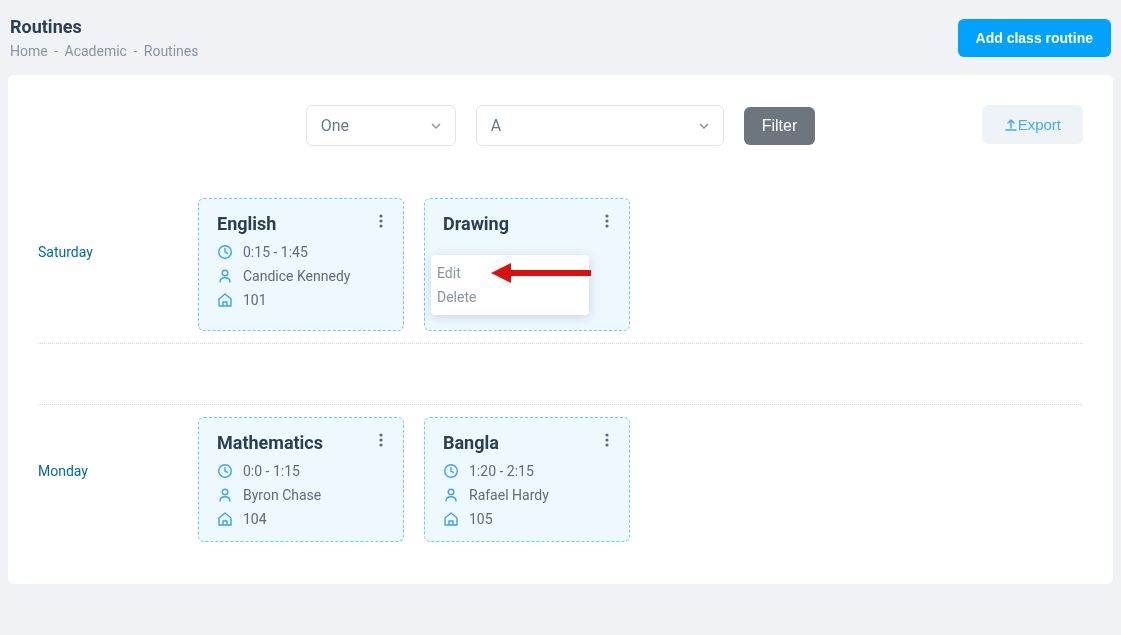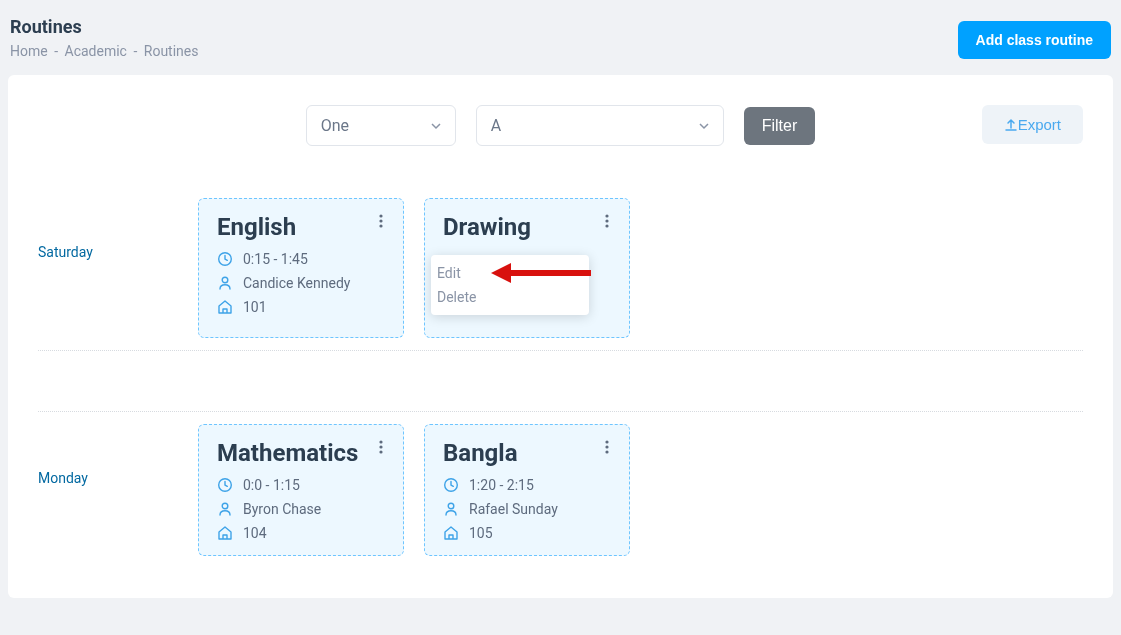--- a/index.html
+++ b/index.html
@@ -1,36 +1,36 @@
 <!DOCTYPE html>
 <html><head>
 <meta charset="utf-8">
 <style>
 *{box-sizing:border-box;margin:0;padding:0;}
 body{font-family:-apple-system,BlinkMacSystemFont,"Segoe UI",Roboto,sans-serif;background:#f0f2f5;width:1121px;height:635px;overflow:hidden;}
-.header-bar{display:flex;justify-content:space-between;align-items:flex-end;padding:16px 10px 10px 10px;}
+.header-bar{display:flex;justify-content:space-between;align-items:center;padding:16px 10px 10px 10px;}
 .header-left{}
 .page-title{font-size:18px;font-weight:700;color:#2c3e50;margin-bottom:6px;}
 .breadcrumb{font-size:14px;color:#8a94a6;}
 .breadcrumb-item{color:#8a94a6;}
 .breadcrumb-sep{margin:0 3px;color:#8a94a6;}
 .btn-primary{background:#00a1ff;color:#fff;border:none;border-radius:6px;padding:11px 18px;font-size:14px;font-weight:600;cursor:pointer;}
 .panel{background:#fff;margin:6px 8px;border-radius:6px;padding:30px 30px 30px 30px;}
 .filters{display:flex;gap:20px;align-items:center;justify-content:center;position:relative;margin-bottom:40px;}
 .select{position:relative;width:150px;border:1px solid #e1e5eb;border-radius:6px;padding:10px 14px;color:#6b7789;background:#fff;cursor:pointer;display:flex;align-items:center;justify-content:space-between;gap:44px;}
 .select.wide{width:248px;}
 .chev-down{width:10px;height:10px;}
 .btn-filter{background:#6d757e;color:#fff;border:none;border-radius:6px;padding:10px 18px;font-size:16px;font-weight:500;cursor:pointer;}
 .btn-export{position:absolute;right:0;top:0;background:#eef3f8;color:#4aa9ef;border:none;border-radius:6px;padding:11px 22px;font-size:15px;font-weight:500;cursor:pointer;display:flex;align-items:center;}
 .day-row{display:flex;align-items:flex-start;padding:6px 0;}
 .day-row + .day-row{border-top:1px dotted #d7dbe0;}
 .day-name{width:160px;font-size:14px;font-weight:400;color:#0369a1;padding-top:52px;}
 .day-cards{display:flex;gap:20px;flex:1;padding:6px 0;}
 .card{width:206px;border:1px dashed #6ec5ff;border-radius:6px;background:#edf8ff;padding:14px 18px 14px 18px;position:relative;}
-.card-title{font-size:24px;font-weight:700;color:#2c3e50;margin-bottom:10px;}
+.card-title{font-size:18px;font-weight:700;color:#2c3e50;margin-bottom:10px;}
 .card-menu{position:absolute;right:14px;top:14px;cursor:pointer;fill:#5e6b7e;}
 .card-line{display:flex;align-items:center;gap:10px;font-size:14px;color:#5e6b7e;margin-bottom:8px;}
 .card-line:last-child{margin-bottom:0;}
 .ic{color:#3ea3e8;flex-shrink:0;}
 .dropdown{position:absolute;top:56px;left:6px;width:158px;background:#fff;border-radius:4px;box-shadow:0 2px 12px rgba(0,0,0,0.15);padding:6px 0;z-index:10;}
 .dropdown-item{padding:4px 6px;font-size:14px;color:#8a94a6;cursor:pointer;}
 .arrow{position:absolute;top:62px;left:66px;z-index:20;pointer-events:none;}
 .sunday-pad{padding:24px 0;}
 </style>
 </head>
@@ -192,21 +192,21 @@
               <circle cx="8" cy="8" r="6.3" stroke="currentColor" stroke-width="1.4" fill="none"></circle>
               <path d="M8 4.5V8l2.3 1.3" stroke="currentColor" stroke-width="1.4" fill="none" stroke-linecap="round"></path>
             </svg>
             <span>1:20 - 2:15</span>
           </div>
         <div class="card-line">
             <svg class="ic" width="16" height="16" viewBox="0 0 16 16">
               <circle cx="8" cy="5" r="2.8" stroke="currentColor" stroke-width="1.4" fill="none"></circle>
               <path d="M3 14c0-2.8 2.2-4.2 5-4.2s5 1.4 5 4.2" stroke="currentColor" stroke-width="1.4" fill="none" stroke-linecap="round"></path>
             </svg>
-            <span>Rafael Sunday</span>
+            <span>Rafael Hardy</span>
           </div>
         <div class="card-line">
             <svg class="ic" width="16" height="16" viewBox="0 0 16 16">
               <path d="M2 7l6-5 6 5v7H2V7z M6 14v-4h4v4" stroke="currentColor" stroke-width="1.4" fill="none" stroke-linejoin="round"></path>
             </svg>
             <span>105</span>
           </div>
       </div>
     </div>
   </div>

